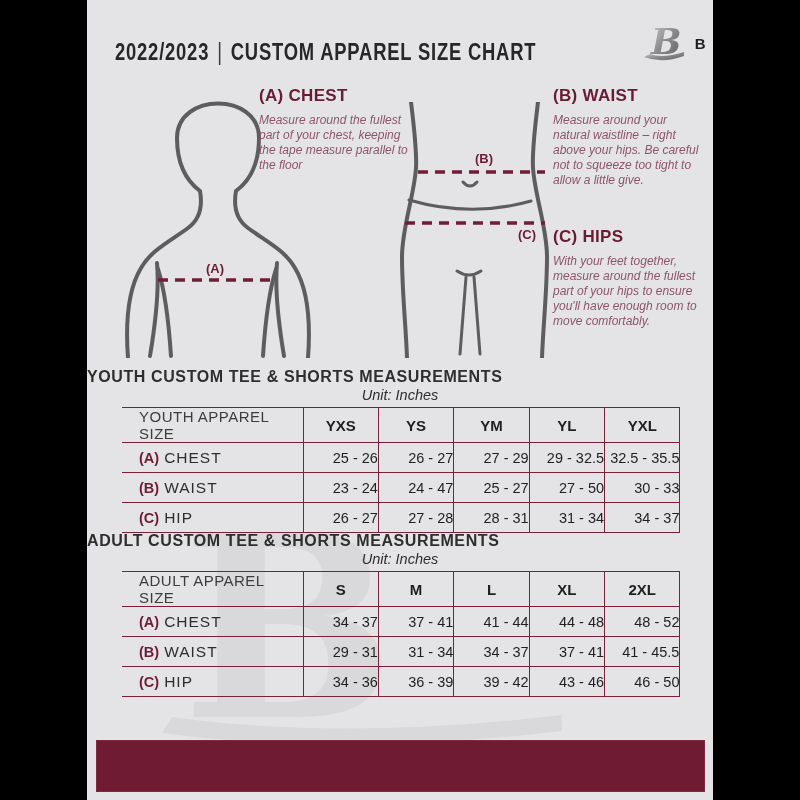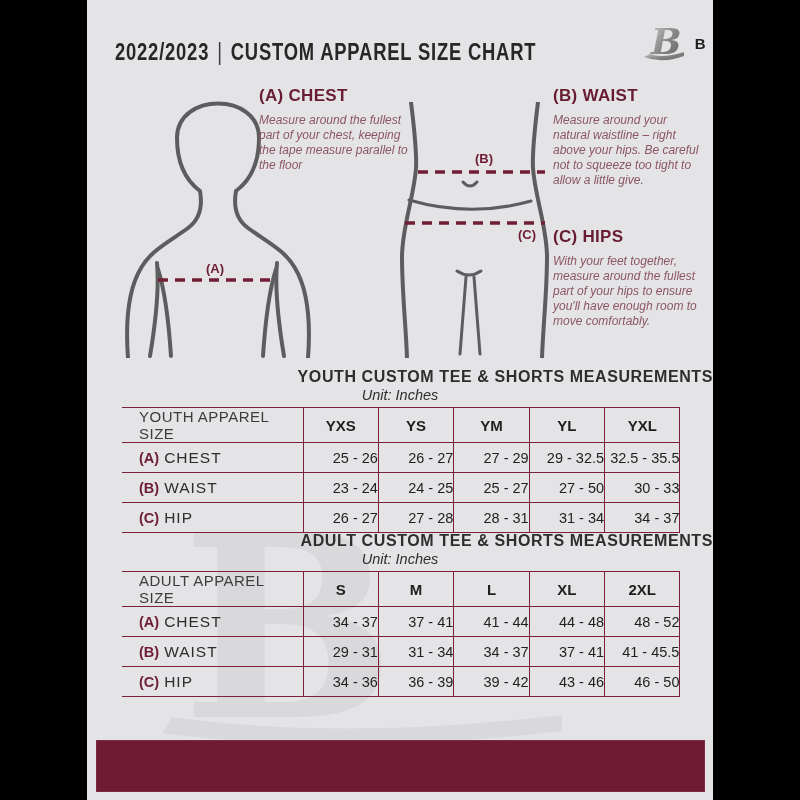--- a/index.html
+++ b/index.html
@@ -29,21 +29,21 @@
   .guide-text{position:absolute;}
   .guide-heading{font-size:17px;font-weight:700;color:#671c31;letter-spacing:.3px;margin:0 0 7px 0;}
   .guide-desc{font-size:12px;font-style:italic;font-weight:500;color:#8c5565;line-height:1.26;margin:0;}
   .gt-a{left:172px;top:6px;width:158px;}
   .gt-b{left:466px;top:6px;width:150px;}
   .gt-c{left:466px;top:141px;width:158px;margin-top:6px;}
   
   .section{position:absolute;left:0;width:626px;z-index:2;}
   .sec-youth{top:368px;}
   .sec-adult{top:532px;}
-  .section-title{text-align:right;font-size:16px;font-weight:700;color:#2e2e2e;letter-spacing:.6px;margin:0;}
+  .section-title{text-align:left;font-size:16px;font-weight:700;color:#2e2e2e;letter-spacing:.6px;margin:0;}
   .section-unit{text-align:center;font-size:14.5px;font-style:italic;font-weight:500;color:#2e2e2e;margin:1px 0 4px 0;}
   table.size{border-collapse:collapse;table-layout:fixed;width:558px;margin-left:35px;}
   table.size col.c0{width:181px;}
   table.size col.cv{width:75.4px;}
   table.size th,table.size td{
     padding:0;border-bottom:1.5px solid #7a2038;vertical-align:middle;
     color:#1f1f1f;background:transparent;
   }
   table.size tr.hdr th{border-top:1.5px solid #7a2038;height:33px;font-size:15px;font-weight:700;}
   table.size tr.hdr th.lbl{font-weight:400;font-size:15px;color:#3c3c3c;letter-spacing:.5px;}
@@ -159,21 +159,21 @@
         <td class="lbl"><span class="key">(A)</span><span class="nm">CHEST</span></td>
         <td>25 - 26</td>
         <td>26 - 27</td>
         <td>27 - 29</td>
         <td>29 - 32.5</td>
         <td>32.5 - 35.5</td>
       </tr>
       <tr>
         <td class="lbl"><span class="key">(B)</span><span class="nm">WAIST</span></td>
         <td>23 - 24</td>
-        <td>24 - 25</td>
+        <td>24 - 47</td>
         <td>25 - 27</td>
         <td>27 - 50</td>
         <td>30 - 33</td>
       </tr>
       <tr>
         <td class="lbl"><span class="key">(C)</span><span class="nm">HIP</span></td>
         <td>26 - 27</td>
         <td>27 - 28</td>
         <td>28 - 31</td>
         <td>31 - 34</td>

